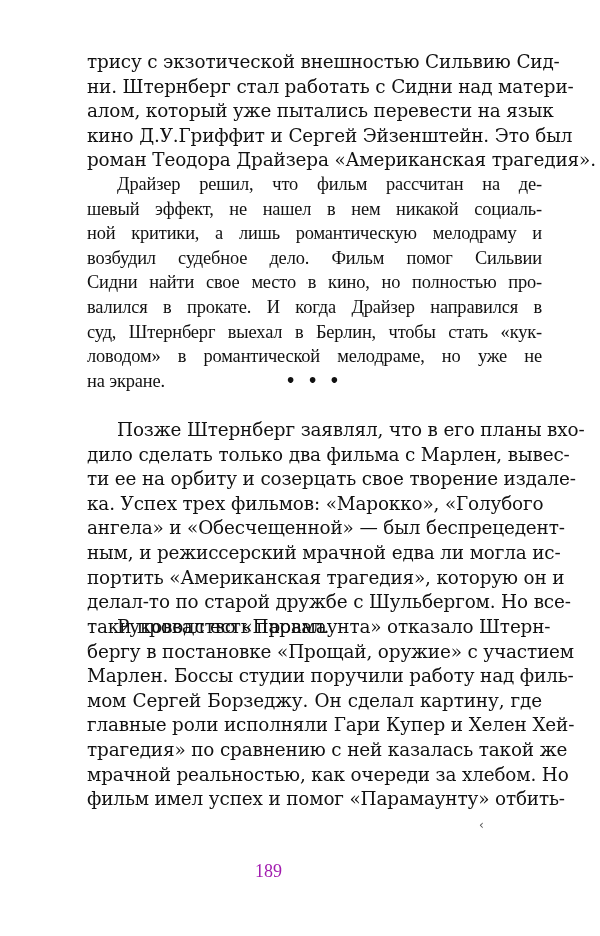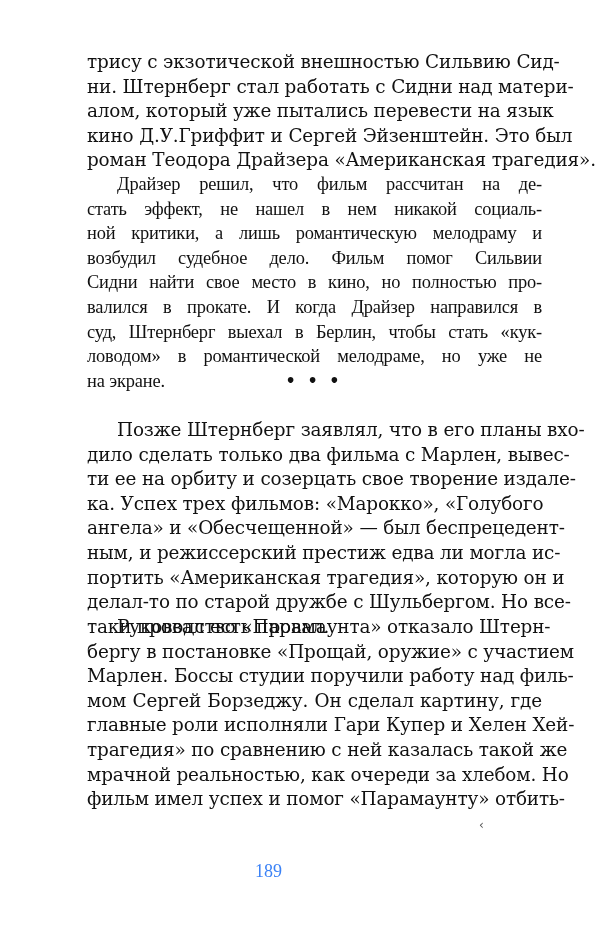--- a/index.html
+++ b/index.html
@@ -25,21 +25,21 @@
     .block-3 { top: 418px; }
     .block-4 { top: 615px; }
     .separator {
       position: absolute; top: 371px; left: 0; width: 600px;
       text-align: center; font-size: 16px; letter-spacing: 3px;
       font-family: "DejaVu Serif", serif; font-weight: bold; color: #111;
     }
     .page-number {
       position: absolute; top: 861px; left: 0; width: 509px;
       text-align: center; font-size: 18px;
-      font-family: "Liberation Serif", serif; color: #3b82f6;
+      font-family: "Liberation Serif", serif; color: #a21caf;
     }
     .stray-mark {
       position: absolute; left: 465px; top: 818px;
       font-size: 12px; color: #555; font-family: "DejaVu Sans", sans-serif;
     }
   </style>
 </head>
 <body>
 
 <div class="page">
@@ -47,39 +47,39 @@
   <div class="text-block block-1">
     <span class="line">трису с экзотической внешностью Сильвию Сид-</span>
     <span class="line">ни. Штернберг стал работать с Сидни над матери-</span>
     <span class="line">алом, который уже пытались перевести на язык</span>
     <span class="line">кино Д.У.Гриффит и Сергей Эйзенштейн. Это был</span>
     <span class="line">роман Теодора Драйзера «Американская трагедия».</span>
   </div>
 
   <div class="text-block block-2">
     <span class="line indent">Драйзер решил, что фильм рассчитан на де-</span>
-    <span class="line">стать эффект, не нашел в нем никакой социаль-</span>
+    <span class="line">шевый эффект, не нашел в нем никакой социаль-</span>
     <span class="line">ной критики, а лишь романтическую мелодраму и</span>
     <span class="line">возбудил судебное дело. Фильм помог Сильвии</span>
     <span class="line">Сидни найти свое место в кино, но полностью про-</span>
     <span class="line">валился в прокате. И когда Драйзер направился в</span>
     <span class="line">суд, Штернберг выехал в Берлин, чтобы стать «кук-</span>
     <span class="line">ловодом» в романтической мелодраме, но уже не</span>
     <span class="line last">на экране.</span>
   </div>
 
   <div class="separator">• • •</div>
 
   <div class="text-block block-3">
     <span class="line indent">Позже Штернберг заявлял, что в его планы вхо-</span>
     <span class="line">дило сделать только два фильма с Марлен, вывес-</span>
     <span class="line">ти ее на орбиту и созерцать свое творение издале-</span>
     <span class="line">ка. Успех трех фильмов: «Марокко», «Голубого</span>
     <span class="line">ангела» и «Обесчещенной» — был беспрецедент-</span>
-    <span class="line">ным, и режиссерский престиж едва ли могла ис-</span>
+    <span class="line">ным, и режиссерский мрачной едва ли могла ис-</span>
     <span class="line">портить «Американская трагедия», которую он и</span>
     <span class="line">делал-то по старой дружбе с Шульбергом. Но все-</span>
     <span class="line last">таки провал есть провал.</span>
   </div>
 
   <div class="text-block block-4">
     <span class="line indent">Руководство «Парамаунта» отказало Штерн-</span>
     <span class="line">бергу в постановке «Прощай, оружие» с участием</span>
     <span class="line">Марлен. Боссы студии поручили работу над филь-</span>
     <span class="line">мом Сергей Борзеджу. Он сделал картину, где</span>

